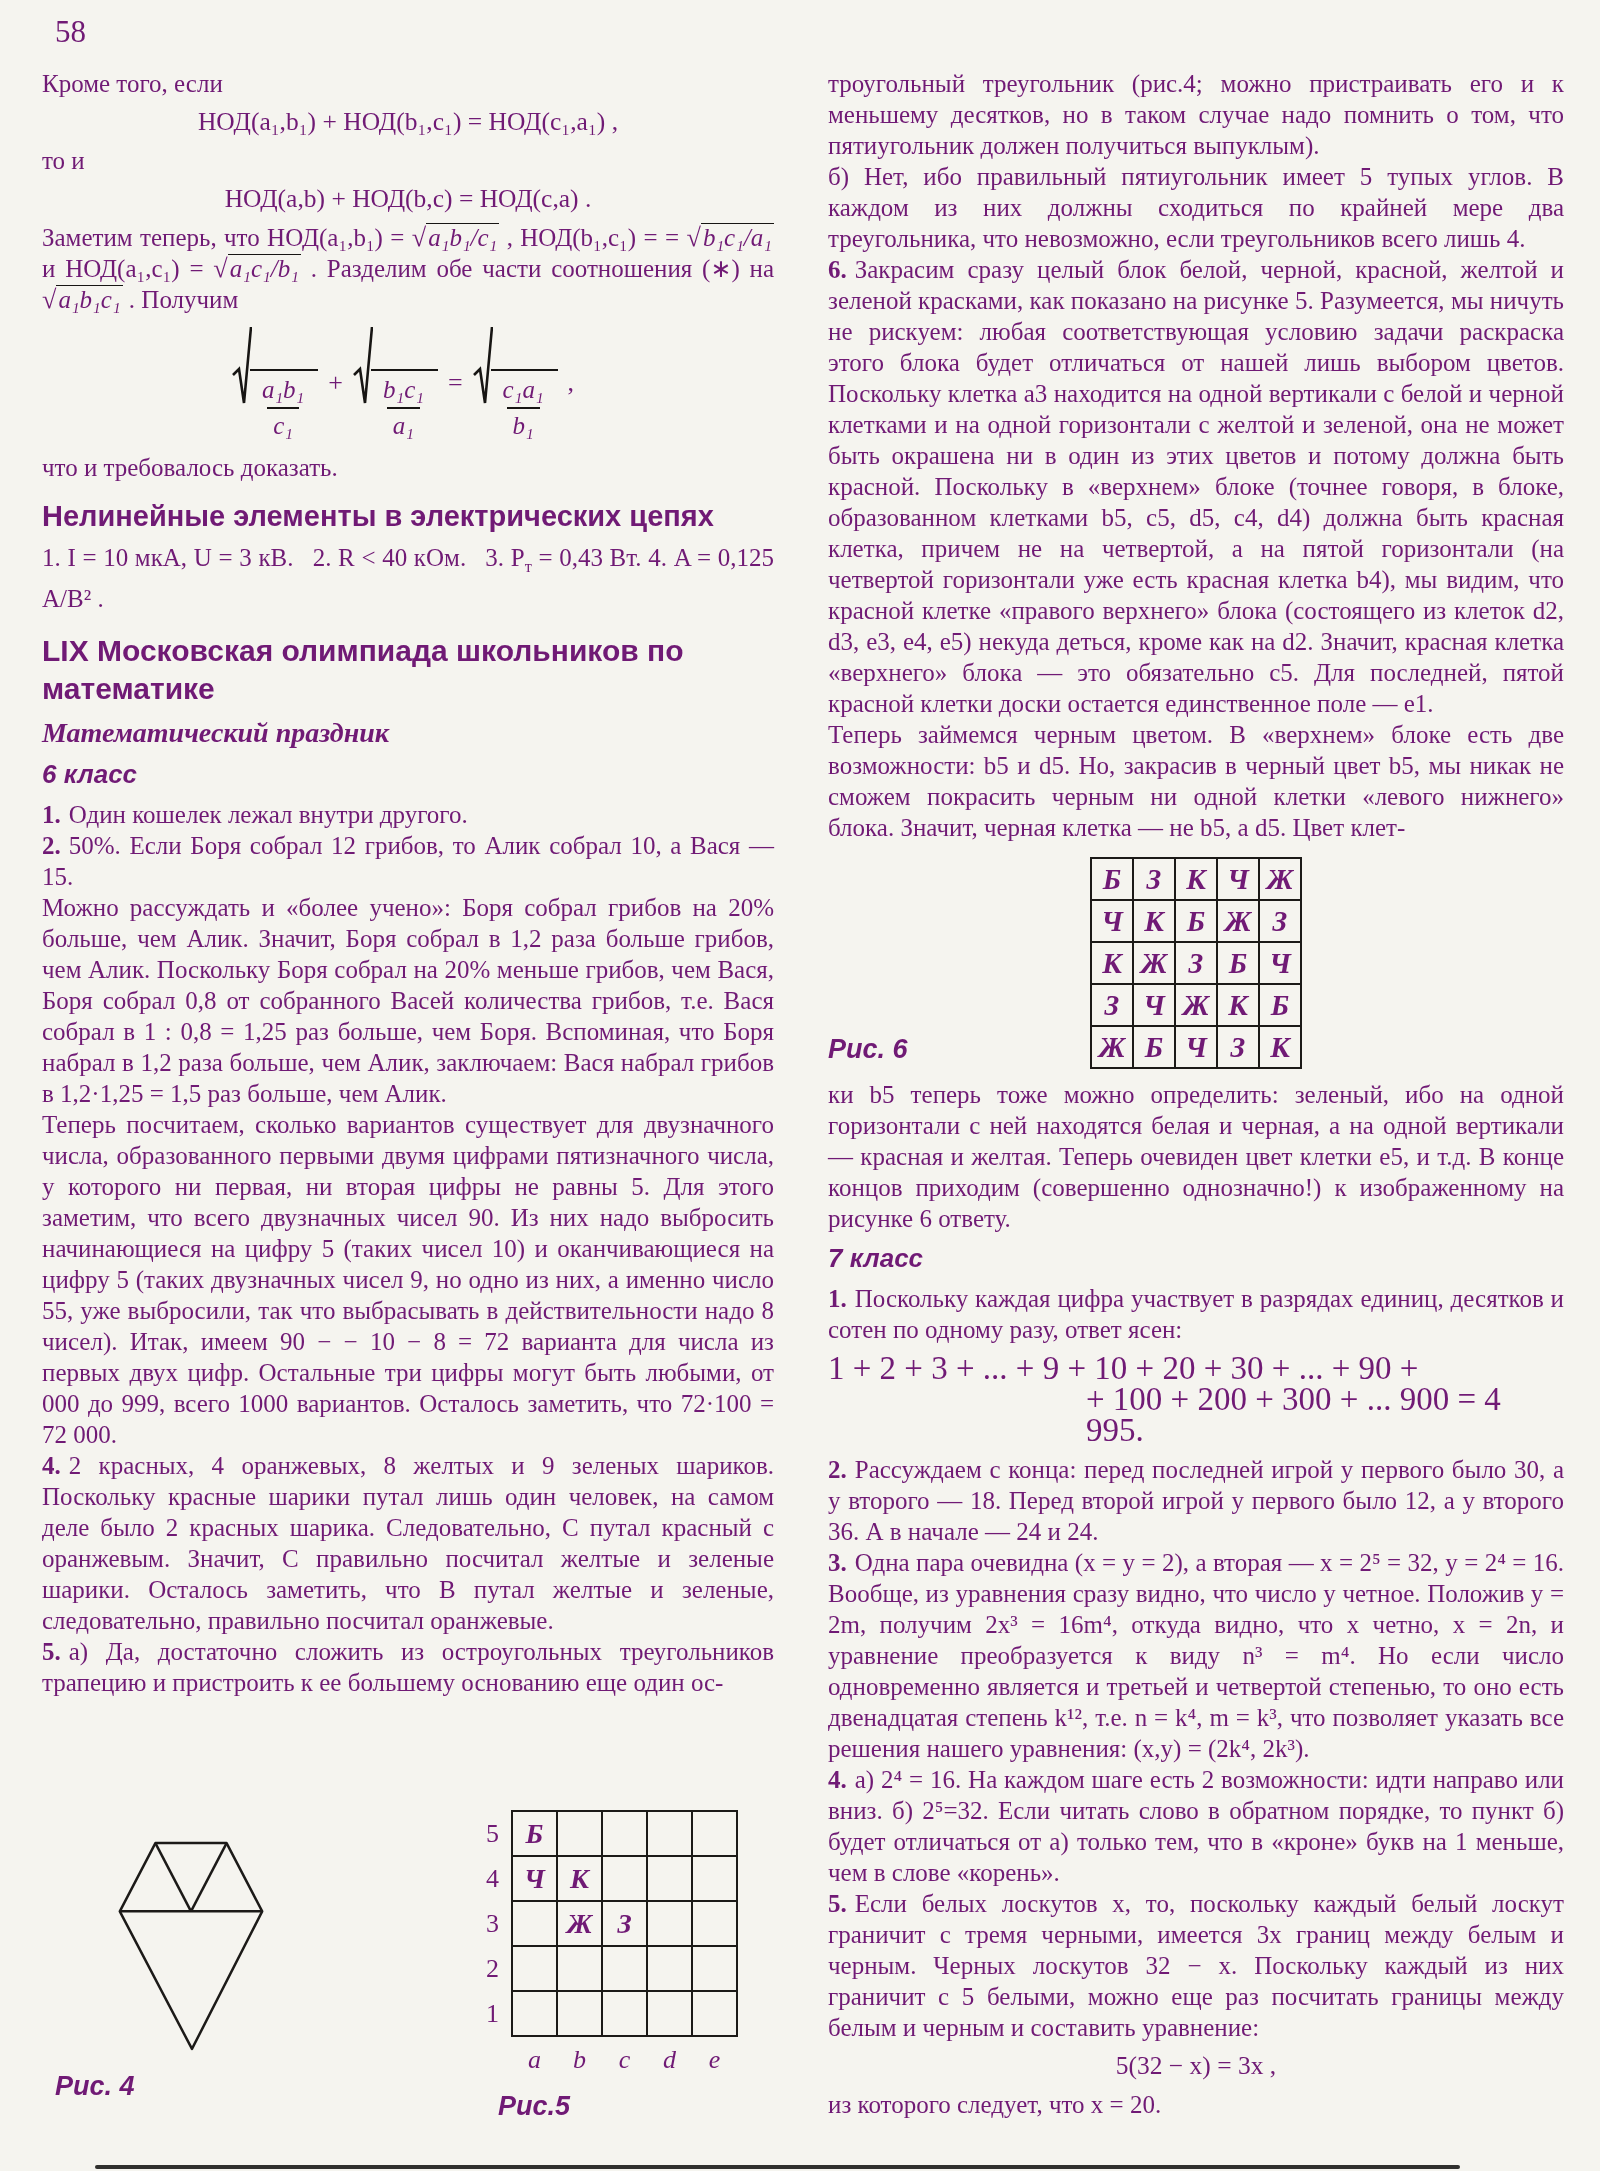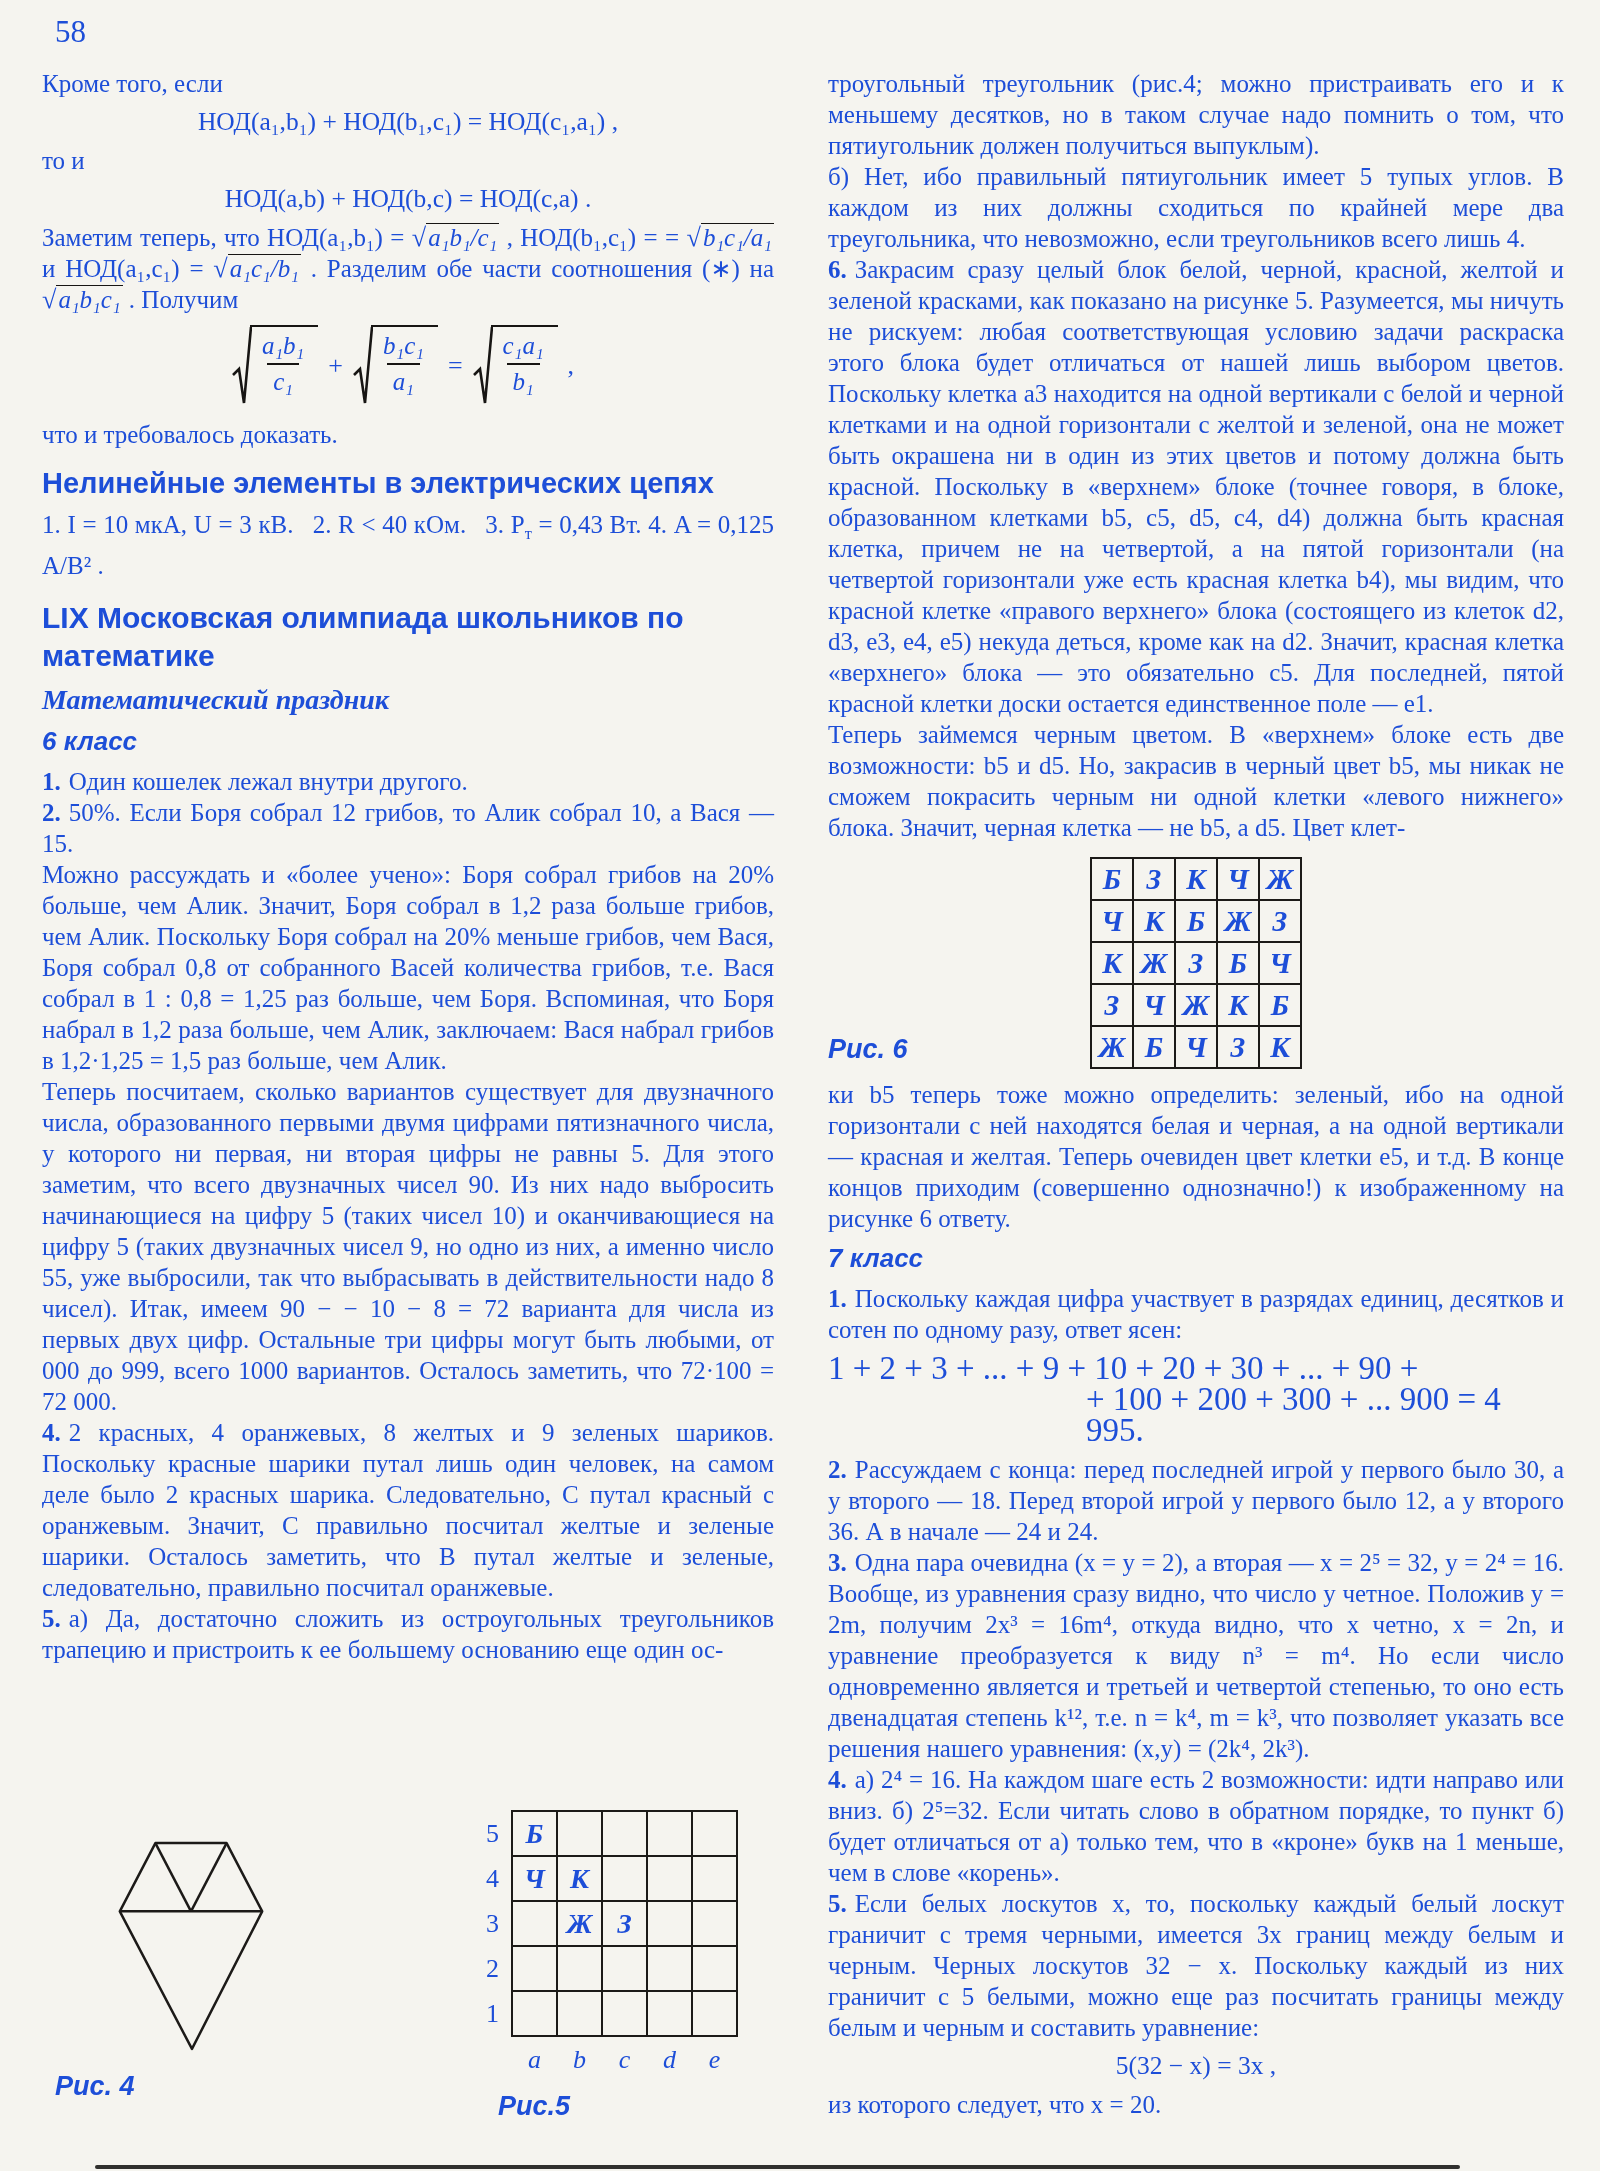--- a/index.html
+++ b/index.html
@@ -1,37 +1,37 @@
 <!DOCTYPE html>
 <html><head>
 <meta charset="utf-8">
 <title>Квант 1996/4 — стр. 58</title>
 <style>
   html,body{margin:0;padding:0;background:#e8e6e0;}
   .page{position:relative;width:1600px;height:2171px;background:#f5f4ef;overflow:hidden;
-        font-family:"Liberation Serif",serif;color:#1d4ed8;}
+        font-family:"Liberation Serif",serif;color:#701a75;}
   .pagenum{position:absolute;left:55px;top:14px;font-size:31px;}
   .jtitle{position:absolute;left:0;right:0;top:24px;text-align:center;font-size:25px;letter-spacing:8px;}
   .col{position:absolute;top:68px;width:732px;}
   .col-left{left:42px;}
   .col-right{left:828px;width:736px;}
   p.body{margin:0;font-size:25px;line-height:31px;text-align:justify;}
   .pnum{font-weight:700;margin-right:8px;}
   .pnum:empty{margin:0;}
   .cformula{text-align:center;font-size:25.5px;margin:8px 0;line-height:30px;}
   
   .osqrt{white-space:nowrap;}
   .rs{font-size:1.05em;}
   .over{border-top:1.6px solid #171513;font-style:italic;padding:0 2px;margin-top:24px;}
   
   .disp{display:flex;justify-content:center;align-items:center;margin:10px 0 12px;}
   .bigrad{display:inline-flex;align-items:flex-start;}
   .rsvg{width:20px;height:82px;margin-right:-2px;}
   .rsvg path{fill:none;stroke:#171513;stroke-width:2.6;}
-  .bigbody{border-top:2.5px solid #171513;padding:5px 8px 0 6px;display:inline-block;}
+  .bigbody{border-top:2.5px solid #171513;padding:5px 8px 0 6px;display:inline-block;margin-top:44px;}
   .frac{display:inline-flex;flex-direction:column;align-items:center;font-style:italic;font-size:25px;line-height:28px;}
   .fnum{padding:0 6px 3px;}
   .fden{border-top:2px solid #171513;padding:3px 6px 0;}
   .op{font-size:26px;padding:0 10px;}
   
   .h-sans2{font-family:"Liberation Sans",sans-serif;font-weight:700;font-size:29px;line-height:34px;margin:16px 0 9px;text-align:left;}
   .h-sans1{font-family:"Liberation Sans",sans-serif;font-weight:700;font-size:30px;line-height:38px;margin:18px 0 8px;text-align:left;}
   .h-serif-it{font-style:italic;font-weight:700;font-size:28px;line-height:34px;margin:8px 0 6px;text-align:left;}
   .h-grade{font-family:"Liberation Sans",sans-serif;font-style:italic;font-weight:700;font-size:26px;line-height:32px;margin:8px 0 9px;text-align:left;}
   sub{font-size:0.65em;}

